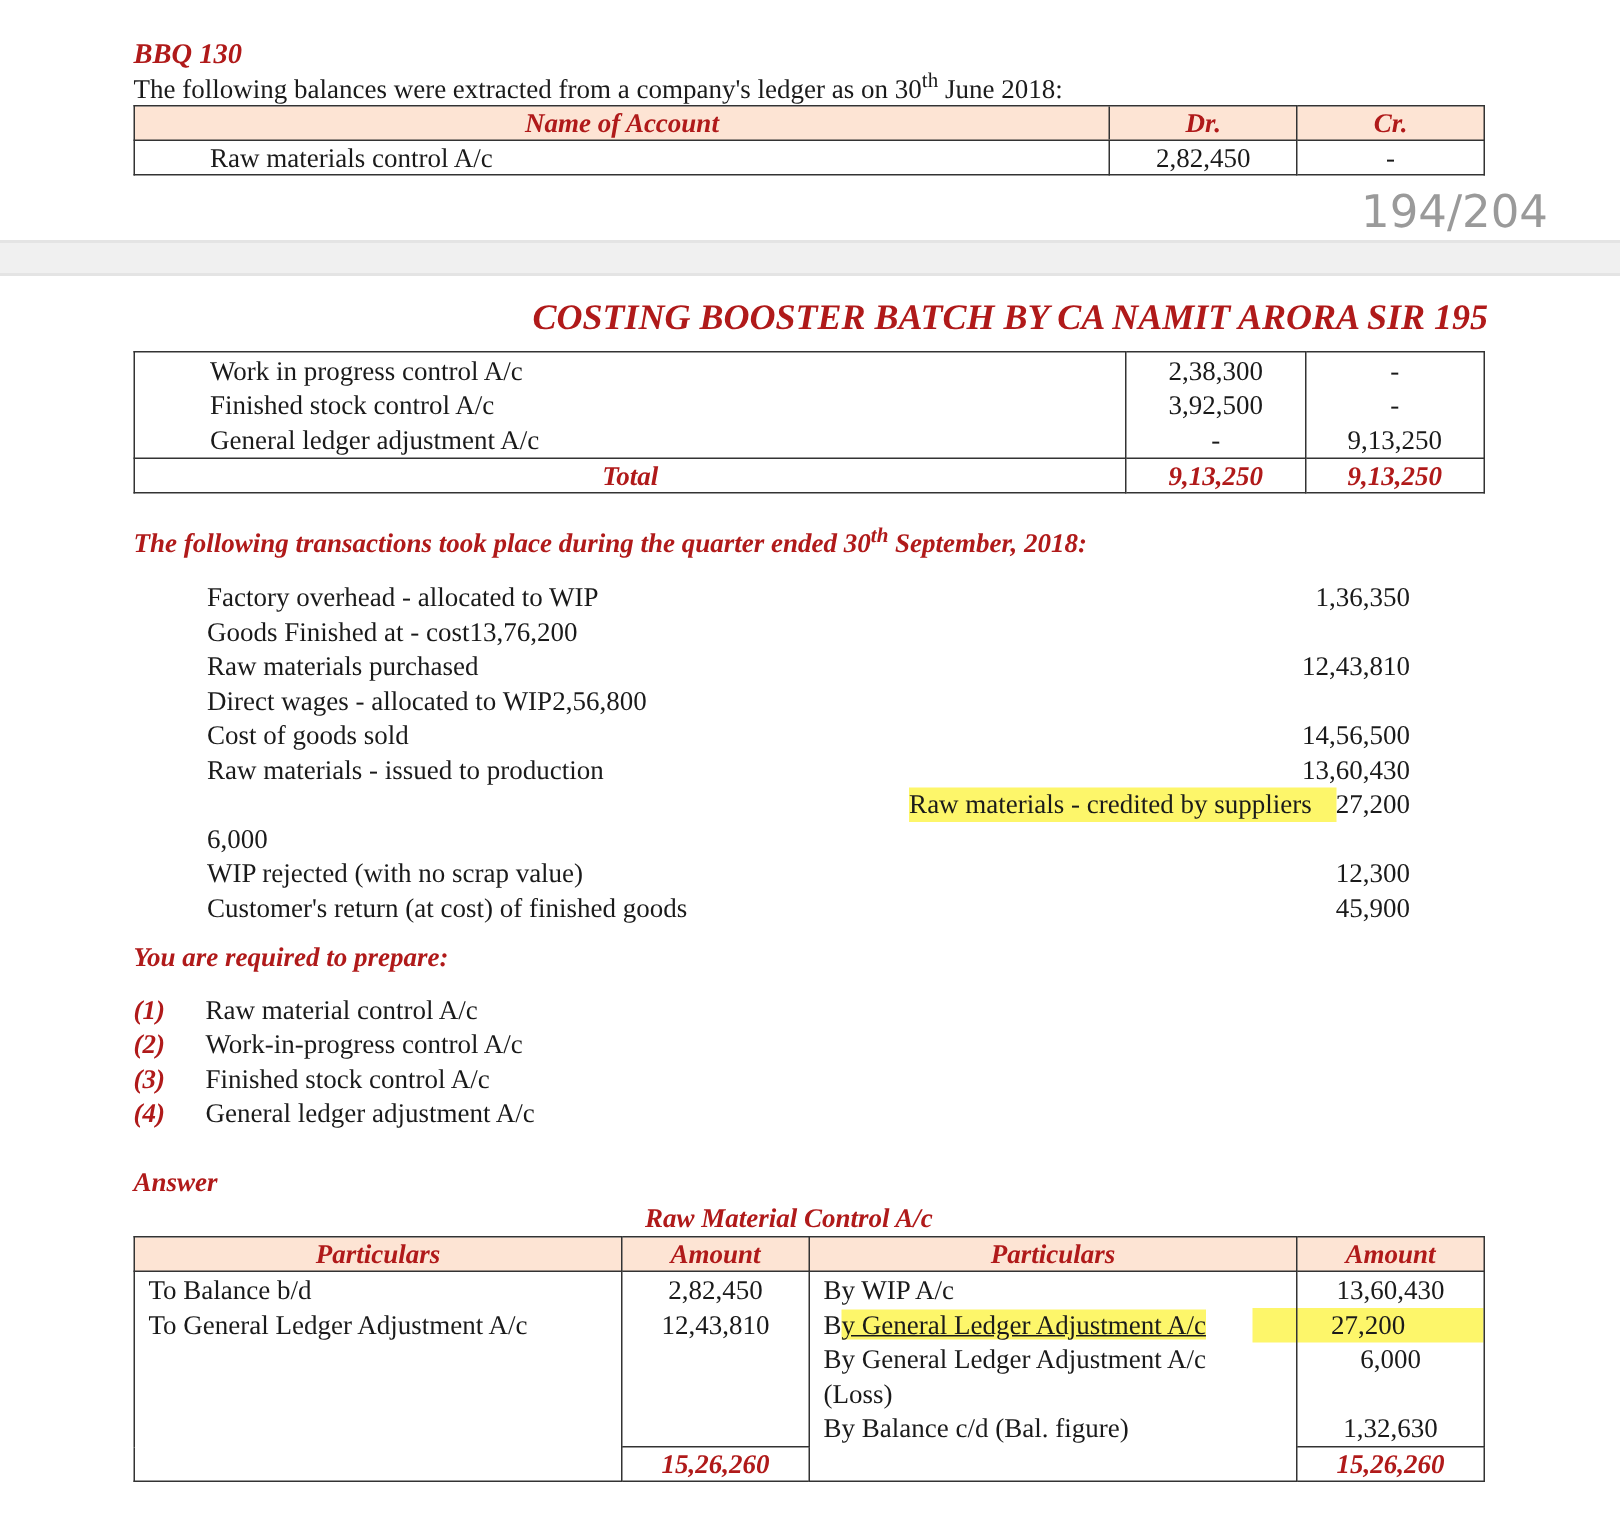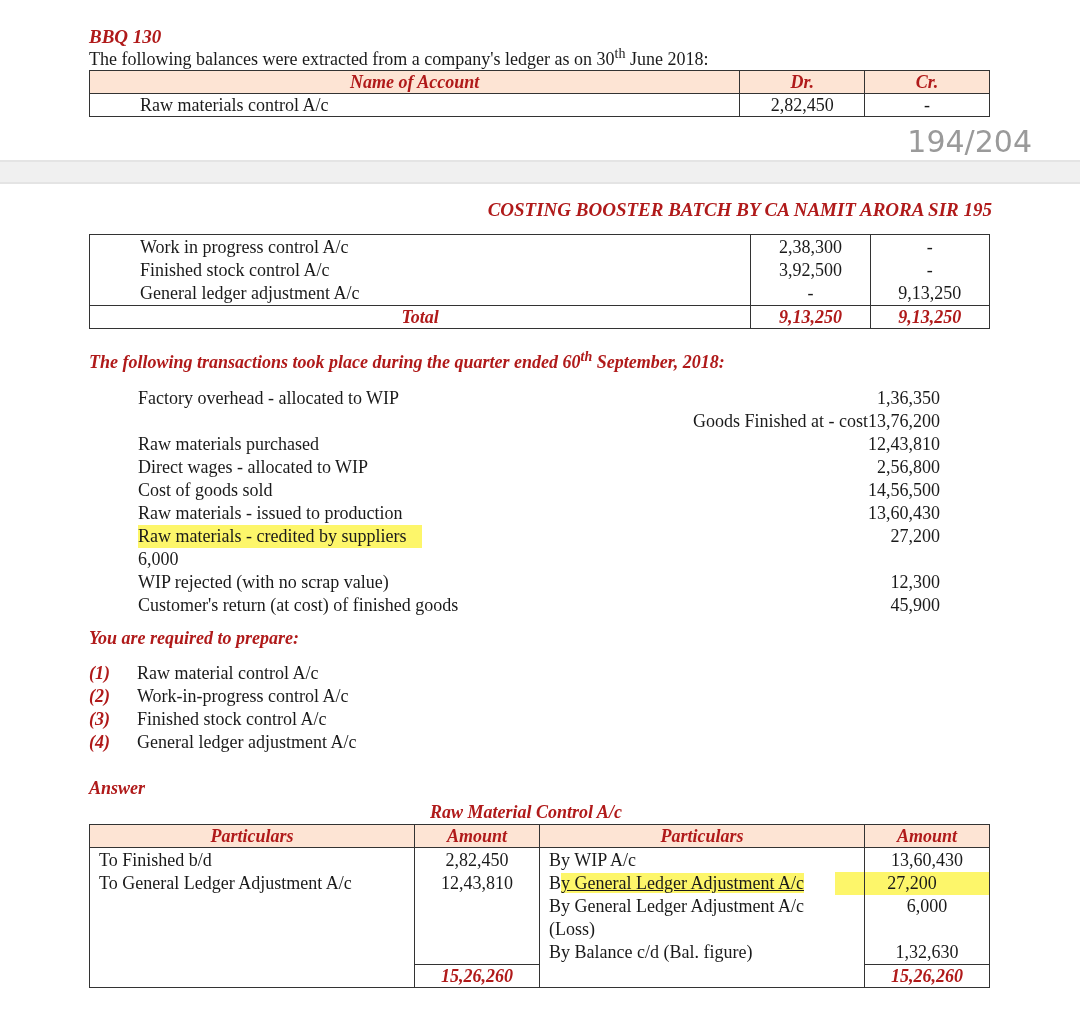--- a/index.html
+++ b/index.html
@@ -51,21 +51,21 @@
     <td class="c" style="line-height:22px;">2,82,450</td>
     <td class="c" style="line-height:22px;">-</td>
   </tr>
 </tbody>
   </table>
 
 <div class="pageno">194/204</div>
 
 <div class="separator"></div>
 
-<div class="abs red bi" style="right:88px; top:199px; font-size:19px; white-space:nowrap;">COSTING BOOSTER BATCH BY CA NAMIT ARORA SIR 195</div>
+<div class="abs red bi" style="right:88px; top:199px; font-size:24px; white-space:nowrap;">COSTING BOOSTER BATCH BY CA NAMIT ARORA SIR 195</div>
 
 <table style="left:89px; top:234px; width:901px;">
   <tbody>
       <tr>
     <td style="width:650px; padding-left:50px; padding-top:1px;font-family:Liberation Serif, serif;">
       <div class="rowline">Work in progress control A/c</div>
       <div class="rowline">Finished stock control A/c</div>
       <div class="rowline">General ledger adjustment A/c</div>
     </td>
     <td class="c" style="width:124px; padding-top:1px;">
@@ -80,48 +80,48 @@
     </td>
   </tr>
   <tr>
     <td class="c red bi" style="height:22px; line-height:22px; padding-left:0;">Total</td>
     <td class="c red bi" style="line-height:22px;">9,13,250</td>
     <td class="c red bi" style="line-height:22px;">9,13,250</td>
   </tr>
 </tbody>
   </table>
 
-<div class="abs red bi t18" style="left:89px; top:351px; white-space:nowrap;"><span>The following transactions took place during the quarter ended 60</span><sup>th</sup><span> September, 2018:</span></div>
+<div class="abs red bi t18" style="left:89px; top:351px; white-space:nowrap;"><span>The following transactions took place during the quarter ended 30</span><sup>th</sup><span> September, 2018:</span></div>
 
 <div class="abs t18" style="left:138px; top:387px; width:802px;">
   <div class="rowline" style="display:flex; justify-content:space-between;">
       <span>Factory overhead - allocated to WIP</span>
       <span>1,36,350</span>
     </div>
-  <div class="rowline" style="display:flex; justify-content:flex-end;">
+  <div class="rowline" style="display:flex; justify-content:flex-start;">
       <span>Goods Finished at - cost</span>
       <span>13,76,200</span>
     </div>
   <div class="rowline" style="display:flex; justify-content:space-between;">
       <span>Raw materials purchased</span>
       <span>12,43,810</span>
     </div>
-  <div class="rowline" style="display:flex; justify-content:space-between;">
+  <div class="rowline" style="display:flex; justify-content:flex-start;">
       <span>Direct wages - allocated to WIP</span>
       <span>2,56,800</span>
     </div>
   <div class="rowline" style="display:flex; justify-content:space-between;">
       <span>Cost of goods sold</span>
       <span>14,56,500</span>
     </div>
   <div class="rowline" style="display:flex; justify-content:space-between;">
       <span>Raw materials - issued to production</span>
       <span>13,60,430</span>
     </div>
-  <div class="rowline" style="display:flex; justify-content:space-between;">
+  <div class="rowline" style="display:flex; justify-content:flex-end;">
       <span class="hl" style="padding-right:16px;">Raw materials - credited by suppliers</span>
       <span>27,200</span>
     </div>
   <div class="rowline" style="display:flex; justify-content:space-between;">
       <span>6,000</span>
     </div>
   <div class="rowline" style="display:flex; justify-content:space-between;">
       <span>WIP rejected (with no scrap value)</span>
       <span>12,300</span>
     </div>
@@ -147,21 +147,21 @@
 <table style="left:89px; top:824px; width:901px;">
   <tbody>
       <tr class="hdr">
     <td class="red bi" style="width:324px;">Particulars</td>
     <td class="red bi" style="width:124px;">Amount</td>
     <td class="red bi" style="width:324px;">Particulars</td>
     <td class="red bi" style="width:124px;">Amount</td>
   </tr>
   <tr>
     <td rowspan="2" style="padding-left:9px; padding-top:1px;">
-      <div class="rowline">To Finished b/d</div>
+      <div class="rowline">To Balance b/d</div>
       <div class="rowline">To General Ledger Adjustment A/c</div>
     </td>
     <td class="c" style="height:114px; padding-top:1px;">
       <div class="rowline">2,82,450</div>
       <div class="rowline">12,43,810</div>
     </td>
     <td rowspan="2" style="padding-left:9px; padding-top:1px;">
       <div class="rowline">By WIP A/c</div>
       <div class="rowline"><span>B</span><span class="hl" style="padding-right: 0; text-decoration: underline;">y General Ledger Adjustment A/c</span></div>
       <div class="rowline">By General Ledger Adjustment A/c</div>

